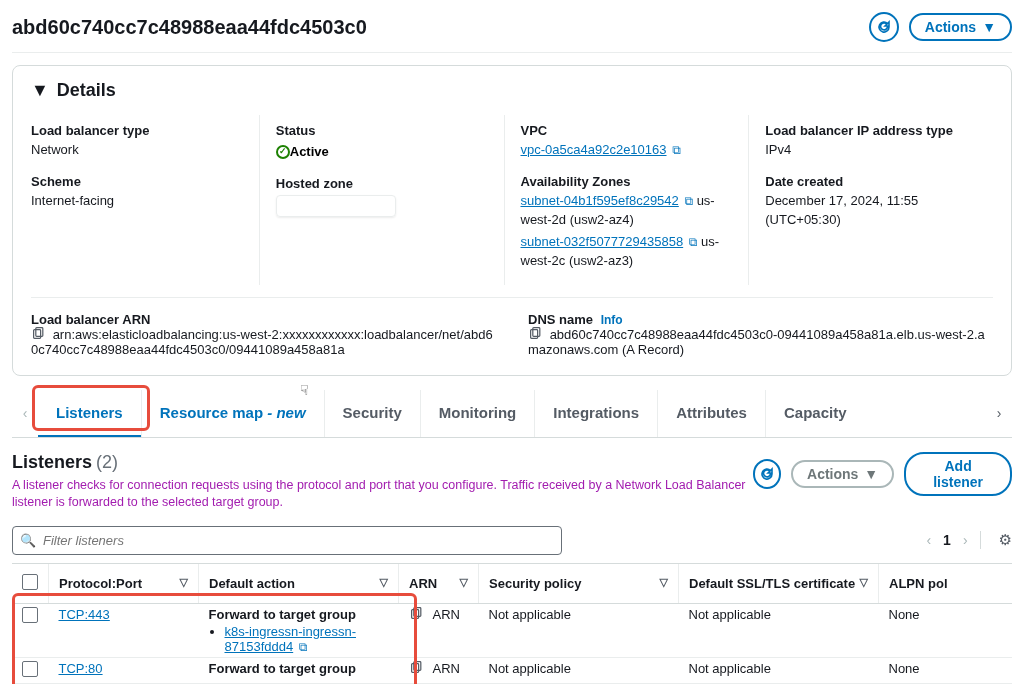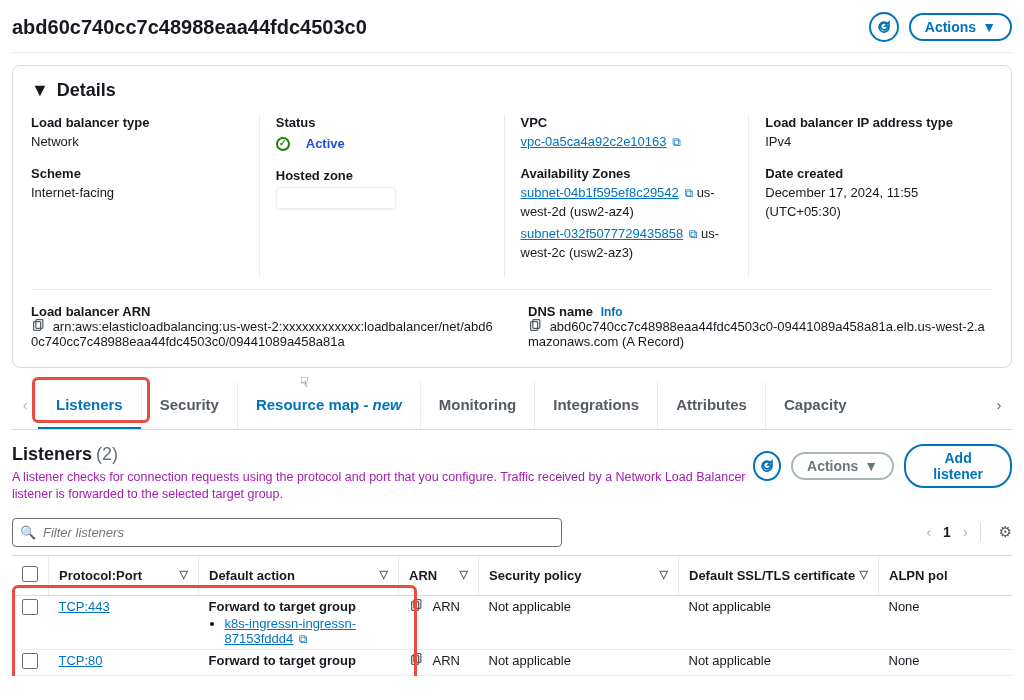--- a/index.html
+++ b/index.html
@@ -14,24 +14,24 @@
   .icon-btn svg { width: 16px; height: 16px; }
   .action-btn { border: 2px solid #0073bb; color: #0073bb; background: #fff; padding: 4px 14px; border-radius: 20px; font-weight: 700; cursor: pointer; display: flex; align-items: center; gap: 6px; font-size: 14px; }
   .action-btn.disabled { border-color: #aab7b8; color: #6e7779; cursor: default; }
 
   
   .card { border: 1px solid #d5dbdb; border-radius: 8px; margin-top: 12px; padding: 14px 18px 18px; }
   .details-title { display: flex; align-items: center; gap: 8px; font-size: 18px; font-weight: 700; margin-bottom: 14px; }
   .details-grid { display: flex; gap: 0; }
   .col { flex: 1; padding: 0 16px; border-left: 1px solid #eaeded; }
   .col:first-child { padding-left: 0; border-left: none; }
-  .field { margin-bottom: 14px; }
+  .field { margin-bottom: 14px; margin-top: 8px; }
   .field-label { font-size: 13px; font-weight: 700; color: #16191f; }
   .field-value { font-size: 13px; color: #16191f; margin-top: 2px; line-height: 1.5; }
-  .status-active { color: #1d4ed8; font-weight: 600; display: inline-flex; align-items: center; gap: 16px; }
+  .status-active { color: #000000; font-weight: 600; display: inline-flex; align-items: center; gap: 0; }
   .status-circle { width: 14px; height: 14px; border: 2px solid #1d8102; border-radius: 50%; display: inline-flex; align-items: center; justify-content: center; }
   .status-circle::after { content: '✓'; font-size: 9px; color: #1d8102; font-weight: bold; }
   .ext-link { color: #0073bb; text-decoration: underline; }
   .ext-icon { color: #0073bb; font-size: 12px; margin-left: 2px; }
   .az-suffix { color: #16191f; }
   .hosted-box { width: 120px; height: 22px; border: 1px solid #eaeded; border-radius: 4px; margin-top: 4px; box-shadow: 0 1px 2px rgba(0,0,0,0.08); }
 
   .arn-row { display: flex; gap: 32px; margin-top: 12px; border-top: 1px solid #eaeded; padding-top: 14px; align-items: flex-end; }
   .arn-col { flex: 1; }
   .copy-icon { display: inline-block; width: 14px; height: 14px; vertical-align: -2px; margin-right: 4px; }
@@ -193,24 +193,24 @@
         <span>abd60c740cc7c48988eaa44fdc4503c0-09441089a458a81a.elb.us-west-2.amazonaws.com (A Record)</span>
       </div>
     </div>
   </div>
 </div>
 
 <div class="tabs-wrap">
   <div class="chev-btn">‹</div>
   <div class="tabs-scroll">
     <div class="tab active">Listeners</div>
-    <div class="tab">Security</div>
     <div class="tab">
       <span style="color:#0073bb">Resource map</span><span class="new"> - new</span>
     </div>
+    <div class="tab">Security</div>
     <div class="tab">Monitoring</div>
     <div class="tab">Integrations</div>
     <div class="tab">Attributes</div>
     <div class="tab">
       <span>Capacity</span>
     </div>
   </div>
   <div class="chev-btn right">›</div>
   <div class="hl-box" style="left:20px; top:-5px; width:118px; height:46px;"></div>
   <span class="cursor-hand" style="left:288px; top:-8px;">☟</span>

